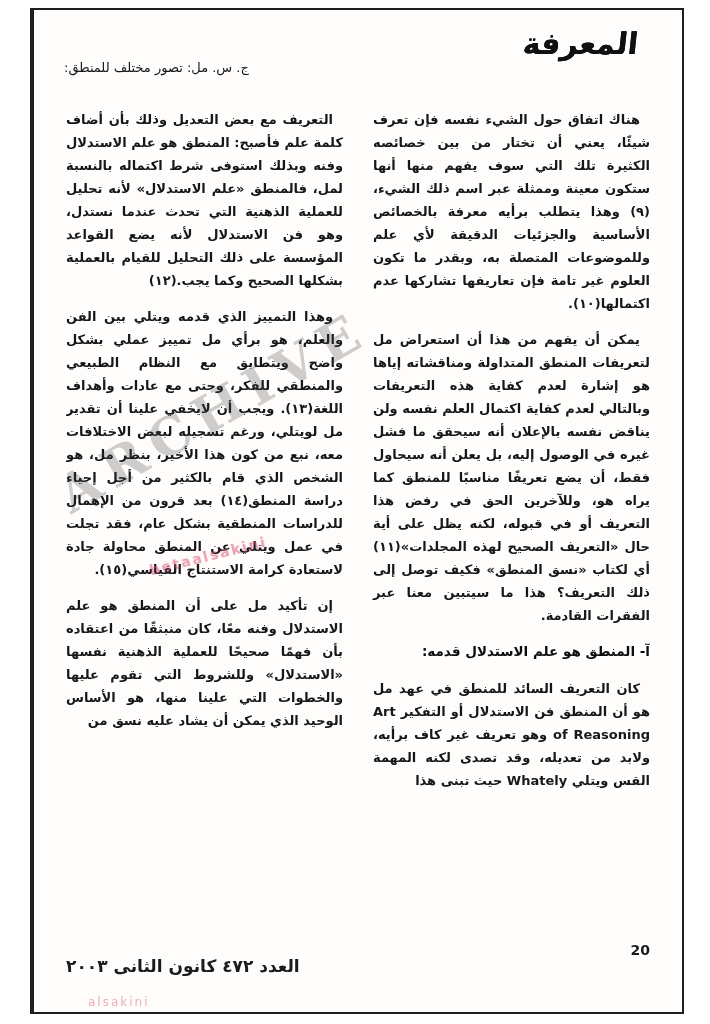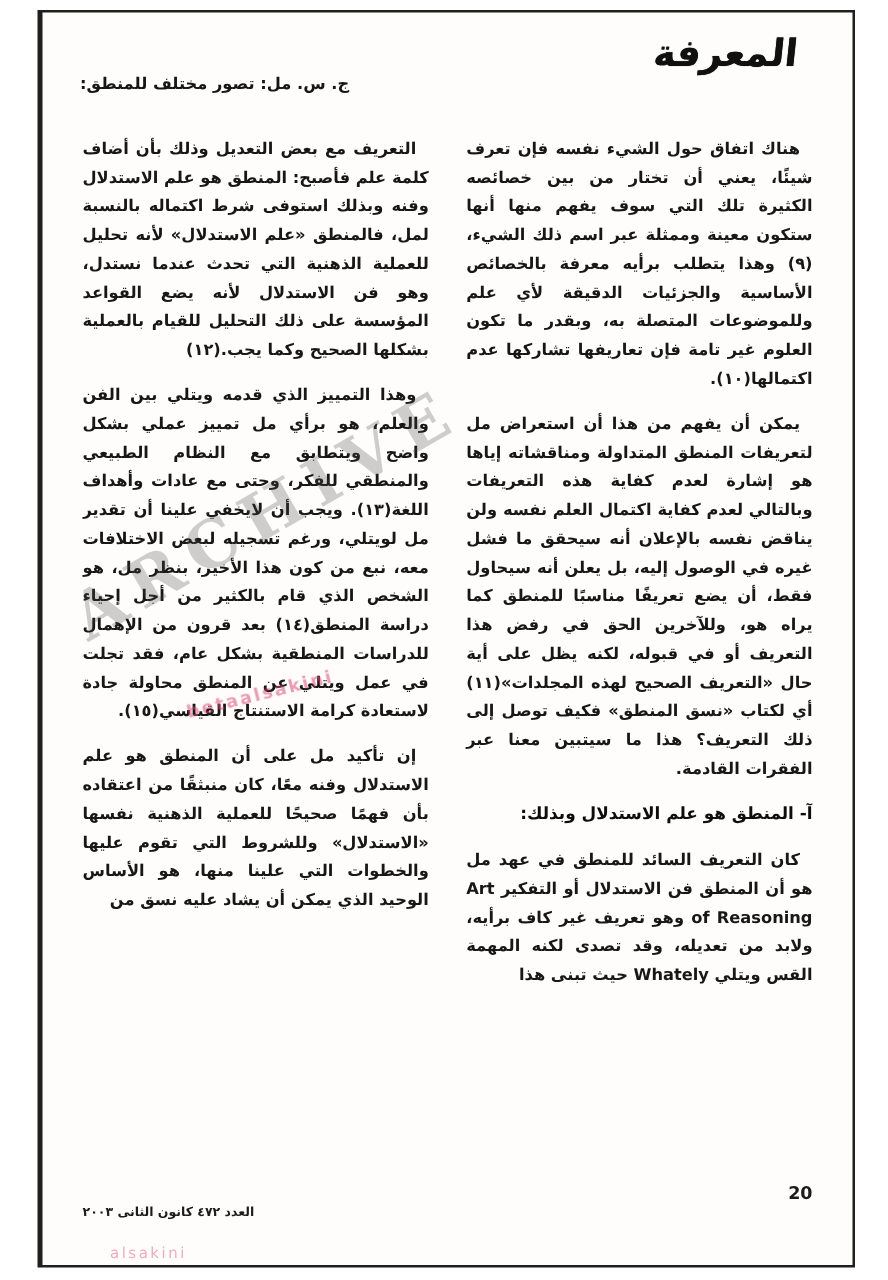--- a/index.html
+++ b/index.html
@@ -17,21 +17,21 @@
     border: 2px solid #1f1f1f;
     border-left-width: 4px;
     background: #fefdfb;
   }
   
   .running-title {
     position: absolute;
     left: 30px; top: 50px;
     direction: rtl;
     font-size: 13px;
-    font-weight: 700;
+    font-weight: 400;
     letter-spacing: 0.5px;
     color: #161616;
   }
   .logo {
     position: absolute;
     right: 44px; top: 16px;
     direction: rtl;
     font-size: 30px;
     font-weight: 700;
     transform: skewX(-6deg);
@@ -66,21 +66,21 @@
   }
   
   .footer-bar {
     position: absolute;
     bottom: 36px; left: 32px; right: 32px;
     display: flex;
     direction: ltr;
     justify-content: space-between;
     align-items: center;
   }
-  .footer-issue { direction: rtl; font-size: 10px; font-weight: 800; letter-spacing: 1px; margin-top: 32px; }
+  .footer-issue { direction: rtl; font-size: 17px; font-weight: 800; letter-spacing: 1px; margin-top: 32px; }
   .footer-page  { direction: rtl; font-size: 14px; font-weight: 800; }
   
   .wm-archive {
     position: absolute;
     left: 62px; top: 468px;
     width: 400px;
     transform: rotate(-30deg);
     transform-origin: left center;
     font-family: "DejaVu Serif", serif;
     font-size: 52px;
@@ -121,21 +121,21 @@
 
   <div class="running-title">ج. س. مل: تصور مختلف للمنطق:</div>
 
   <div class="logo">المعرفة</div>
 
   <div class="columns">
 
     <section class="col">
       <p>هناك اتفاق حول الشيء نفسه فإن تعرف شيئًا، يعني أن تختار من بين خصائصه الكثيرة تلك التي سوف يفهم منها أنها ستكون معينة وممثلة عبر اسم ذلك الشيء،(٩) وهذا يتطلب برأيه معرفة بالخصائص الأساسية والجزئيات الدقيقة لأي علم وللموضوعات المتصلة به، وبقدر ما تكون العلوم غير تامة فإن تعاريفها تشاركها عدم اكتمالها(١٠).</p>
       <p>يمكن أن يفهم من هذا أن استعراض مل لتعريفات المنطق المتداولة ومناقشاته إياها هو إشارة لعدم كفاية هذه التعريفات وبالتالي لعدم كفاية اكتمال العلم نفسه ولن يناقض نفسه بالإعلان أنه سيحقق ما فشل غيره في الوصول إليه، بل يعلن أنه سيحاول فقط، أن يضع تعريفًا مناسبًا للمنطق كما يراه هو، وللآخرين الحق في رفض هذا التعريف أو في قبوله، لكنه يظل على أية حال «التعريف الصحيح لهذه المجلدات»(١١) أي لكتاب «نسق المنطق» فكيف توصل إلى ذلك التعريف؟ هذا ما سيتبين معنا عبر الفقرات القادمة.</p>
-      <h3>آ- المنطق هو علم الاستدلال وبذلك:</h3>
+      <h3>آ- المنطق هو علم الاستدلال قدمه:</h3>
       <p>كان التعريف السائد للمنطق في عهد مل هو أن المنطق فن الاستدلال أو التفكير Art of Reasoning وهو تعريف غير كاف برأيه، ولابد من تعديله، وقد تصدى لكنه المهمة القس ويتلي Whately حيث تبنى هذا</p>
     </section>
 
     <section class="col">
       <p>التعريف مع بعض التعديل وذلك بأن أضاف كلمة علم فأصبح: المنطق هو علم الاستدلال وفنه وبذلك استوفى شرط اكتماله بالنسبة لمل، فالمنطق «علم الاستدلال» لأنه تحليل للعملية الذهنية التي تحدث عندما نستدل، وهو فن الاستدلال لأنه يضع القواعد المؤسسة على ذلك التحليل للقيام بالعملية بشكلها الصحيح وكما يجب.(١٢)</p>
       <p>وهذا التمييز الذي قدمه ويتلي بين الفن والعلم، هو برأي مل تمييز عملي بشكل واضح ويتطابق مع النظام الطبيعي والمنطقي للفكر، وحتى مع عادات وأهداف اللغة(١٣). ويجب أن لايخفي علينا أن تقدير مل لويتلي، ورغم تسجيله لبعض الاختلافات معه، نبع من كون هذا الأخير، بنظر مل، هو الشخص الذي قام بالكثير من أجل إحياء دراسة المنطق(١٤) بعد قرون من الإهمال للدراسات المنطقية بشكل عام، فقد تجلت في عمل ويتلي عن المنطق محاولة جادة لاستعادة كرامة الاستنتاج القياسي(١٥).</p>
       <p>إن تأكيد مل على أن المنطق هو علم الاستدلال وفنه معًا، كان منبثقًا من اعتقاده بأن فهمًا صحيحًا للعملية الذهنية نفسها «الاستدلال» وللشروط التي تقوم عليها والخطوات التي علينا منها، هو الأساس الوحيد الذي يمكن أن يشاد عليه نسق من</p>
     </section>
 
   </div>

